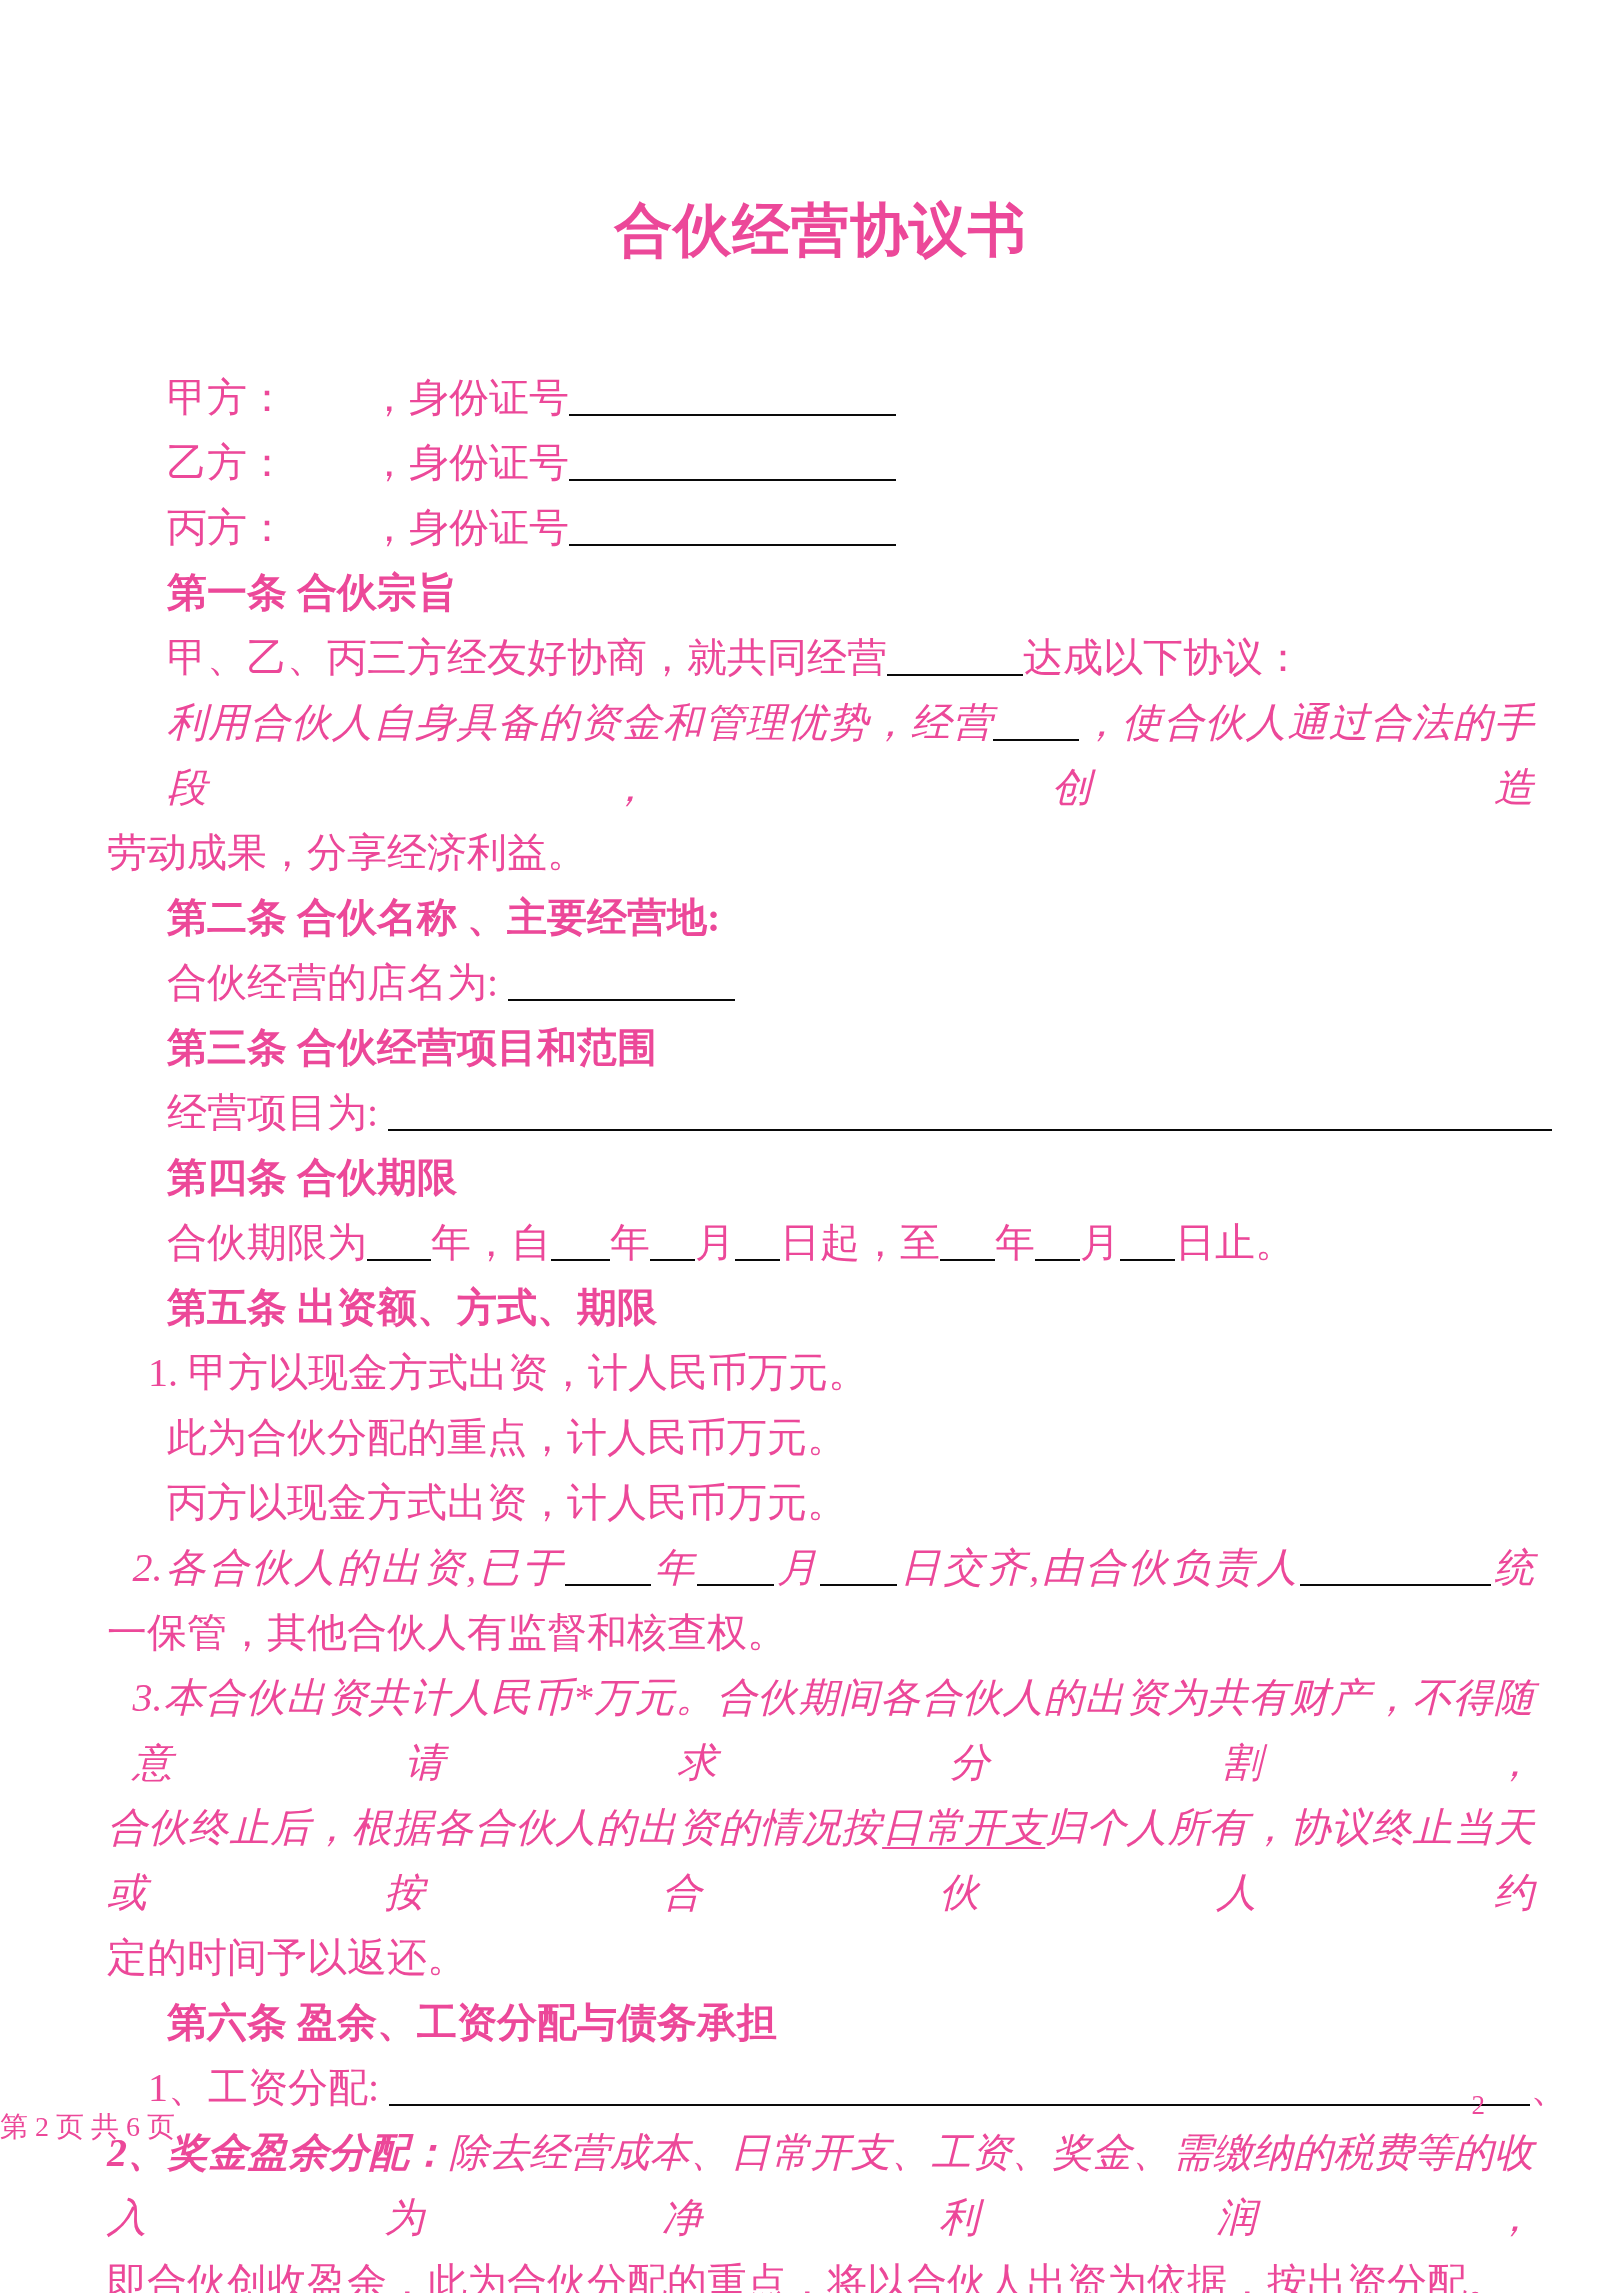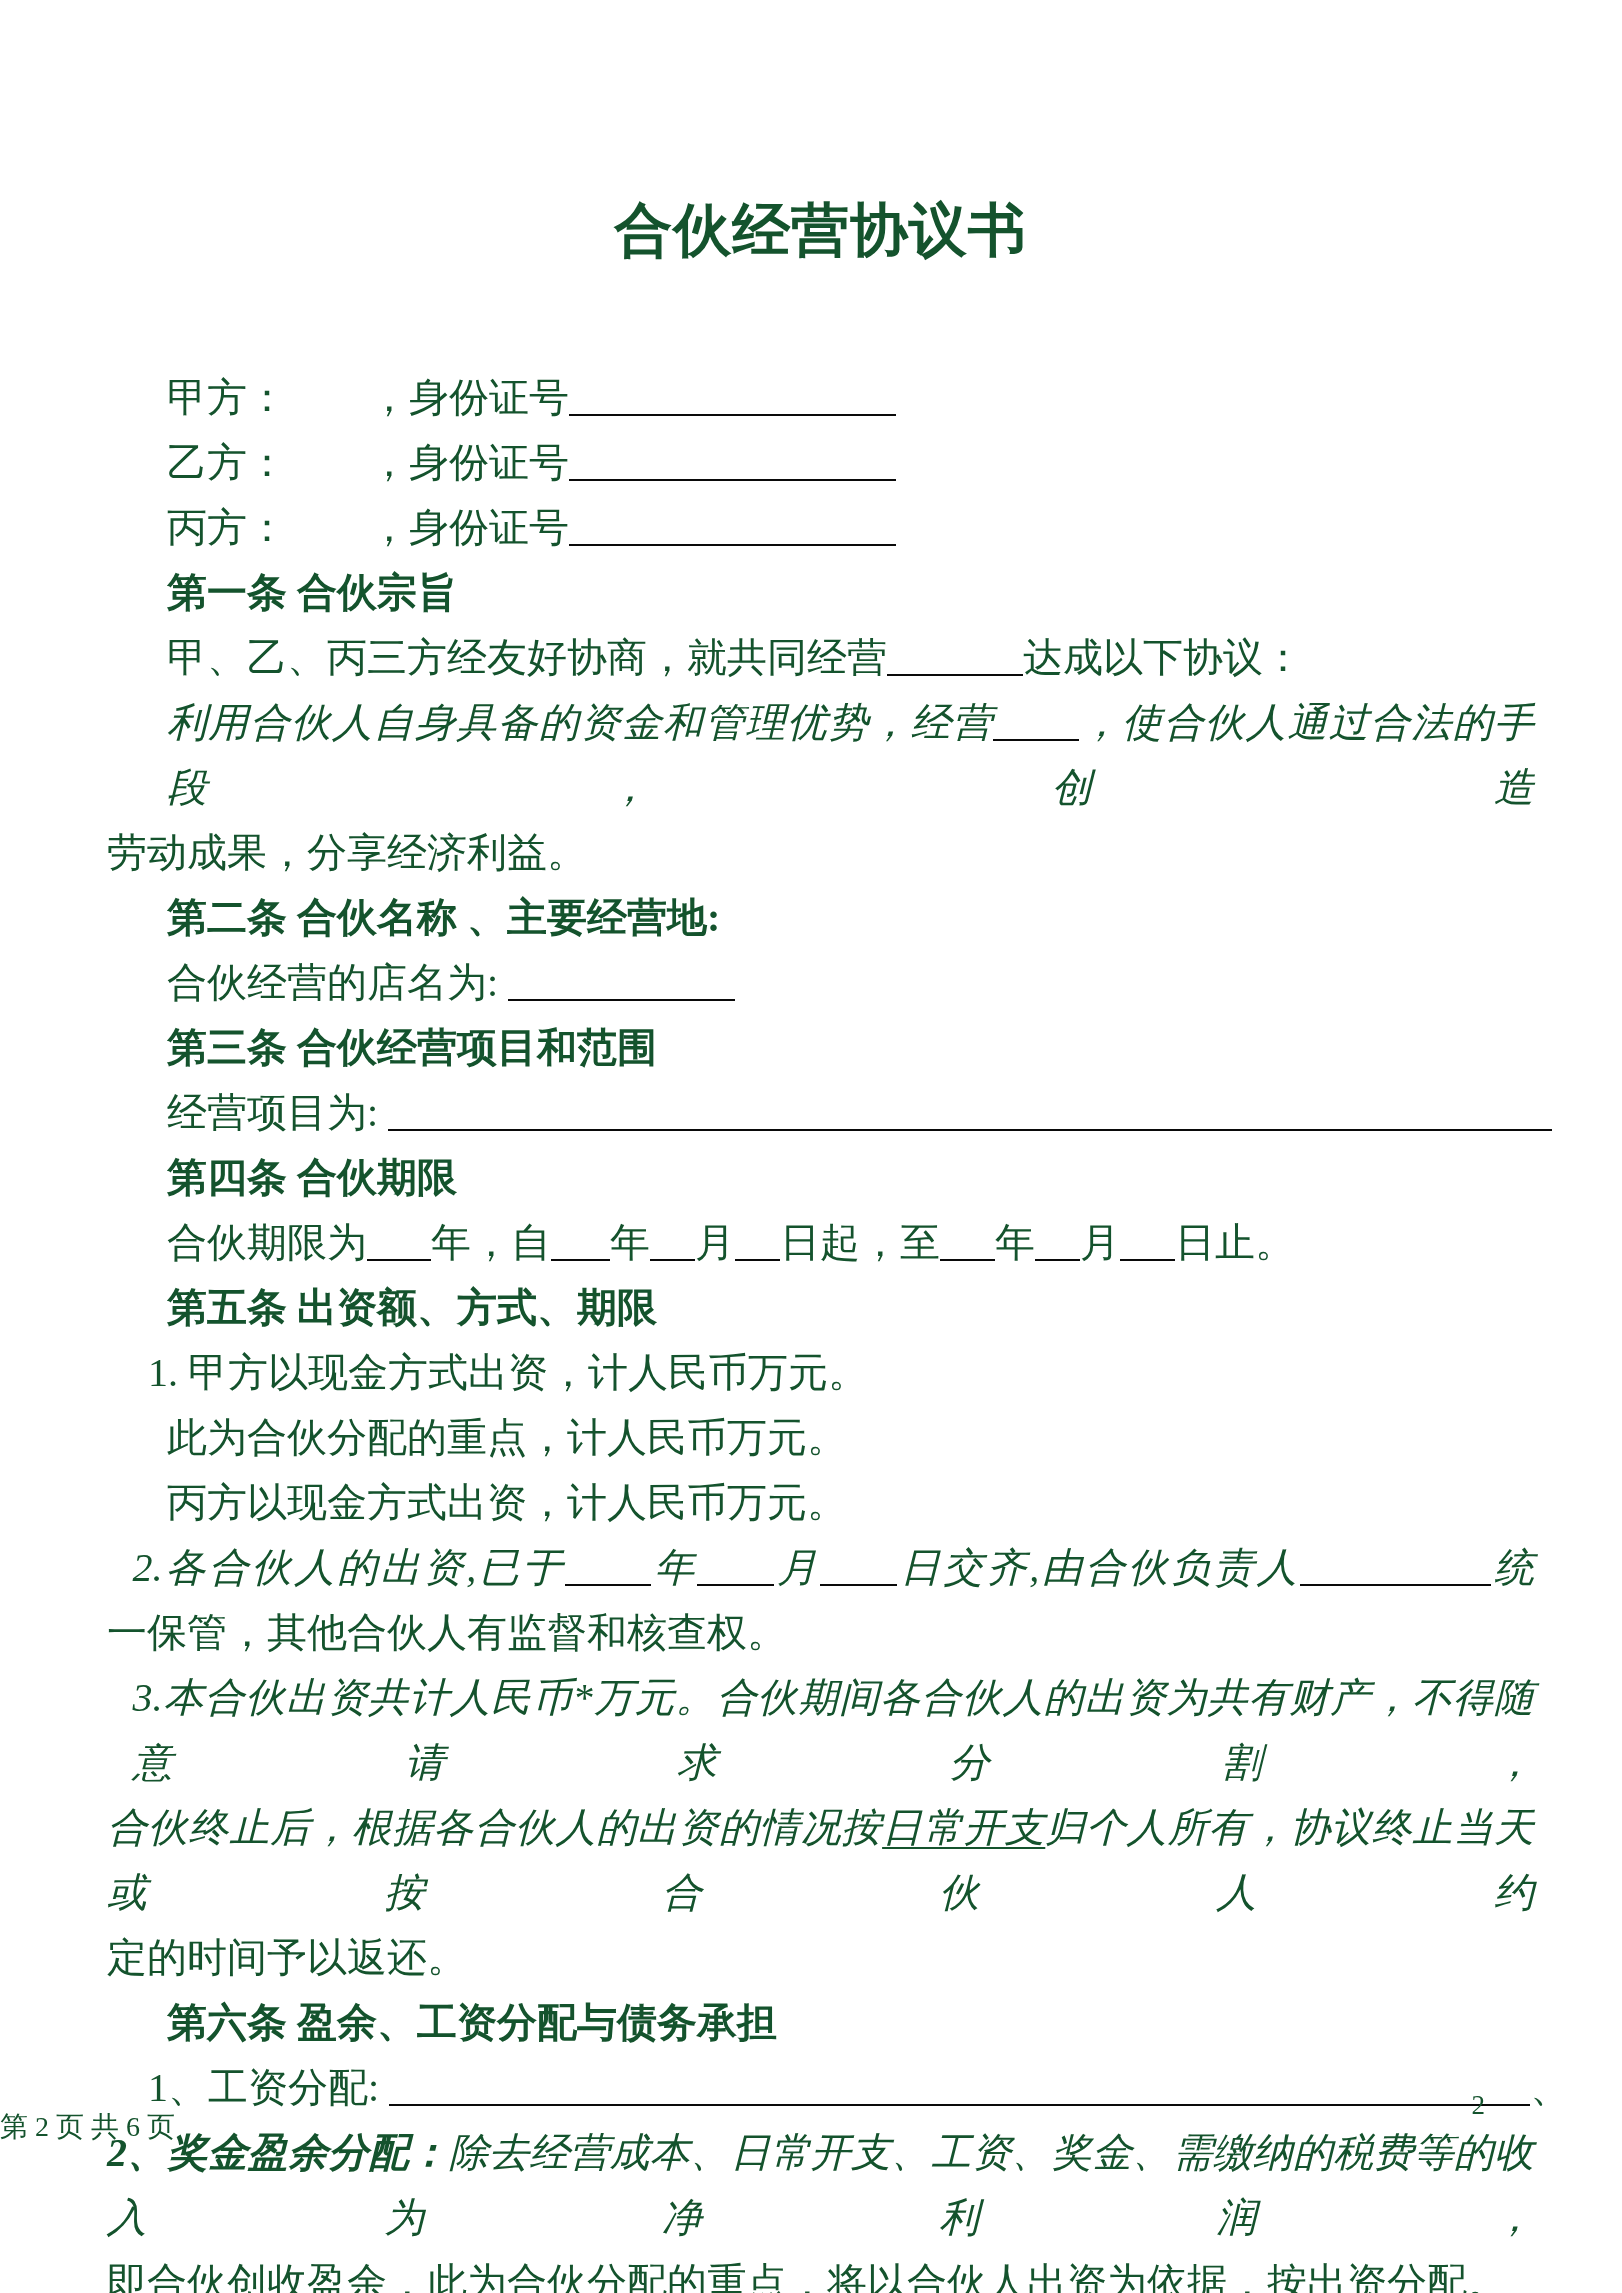--- a/index.html
+++ b/index.html
@@ -2,21 +2,21 @@
 <html style="font-size:14.5px"><head>
 <meta charset="utf-8">
 <style>
   html,body{margin:0;padding:0;background:#888;}
   .page{
     position:relative;
     width:1623px;height:2294px;
     background:#ffffff;
     margin:0 auto;
     font-family:"Liberation Serif","DejaVu Serif",serif;
-    color:#14532d;
+    color:#ec4899;
     overflow:hidden;
   }
   .content{
     position:absolute;
     left:107px;right:89px;top:0;
   }
   .doc-title{
     padding-top:198px;
     text-align:center;
     font-size:58px;

